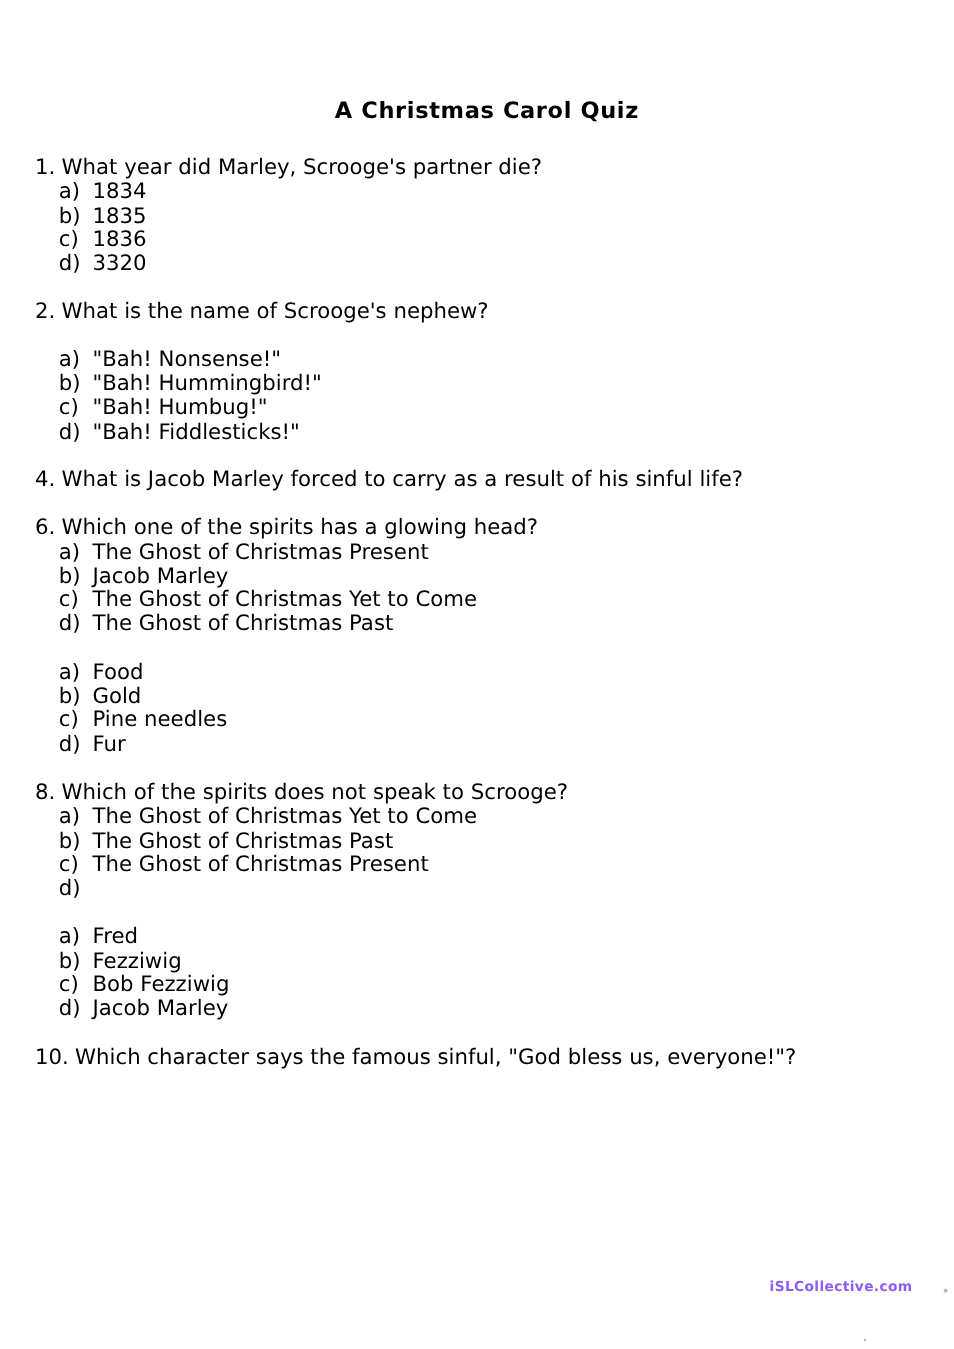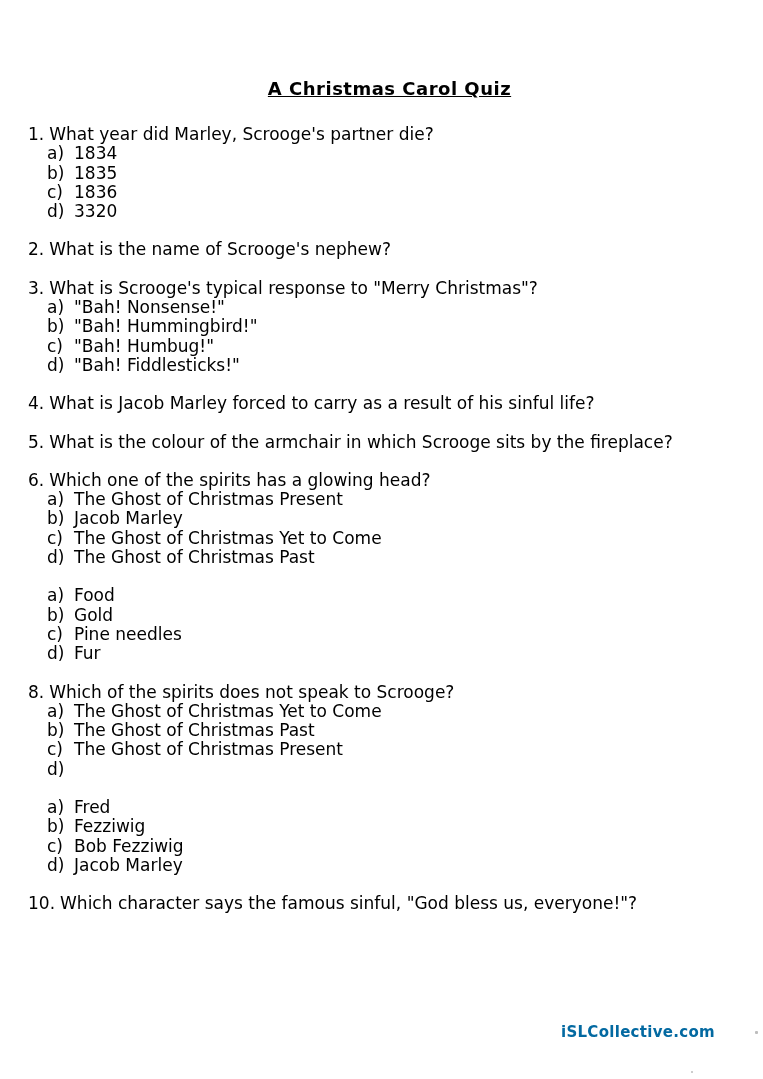--- a/index.html
+++ b/index.html
@@ -15,44 +15,43 @@
     position: absolute; inset: 0;
     background: #ffffff;
   }
   .title {
     position: absolute;
     top: 78px; left: 16px; right: 0;
     text-align: center;
     font-size: 18px;
     font-weight: 700;
     letter-spacing: 0.5px;
-    text-decoration: underline;
   }
   .quiz {
     position: absolute;
     top: 125px; left: 28px; right: 16px;
     font-size: 17px;
   }
   .q-block { margin-bottom: 19px; }
   .q-line { line-height: 19.3px; white-space: nowrap; }
   .q-num { display: inline-block; margin-right: 5px; }
   .opt-line {
     display: flex;
     line-height: 19.3px;
     padding-left: 19px;
   }
   .opt-letter { flex: none; width: 27px; }
   .opt-text { flex: none; white-space: nowrap; }
   .watermark {
     position: absolute;
-    top: 1023px; right: 48px;
-    font-size: 15px;
+    top: 1023px; right: 33px;
+    font-size: 11px;
     font-weight: 700;
     letter-spacing: 0.3px;
-    color: #0369a1;
+    color: #8b5cf6;
   }
   .dot {
     position: absolute;
     background: #bdbdbd;
     border-radius: 1px;
   }
   .dot-1 { left: 755px; top: 1031px; width: 3px; height: 3px; }
   .dot-2 { left: 691px; top: 1071px; width: 2px; height: 2px; }
 </style>
 </head>
@@ -86,23 +85,20 @@
       </div>
     </div>
 
     <div class="q-block">
       <div class="q-line">
         <span class="q-num">2.</span><span class="q-text">What is the name of Scrooge's nephew?</span>
       </div>
     </div>
 
     <div class="q-block">
-      <div class="q-line">
-        <span class="q-num">3.</span><span class="q-text">What is Scrooge's typical response to "Merry Christmas"?</span>
-      </div>
       <div class="opt-line">
         <span class="opt-letter">a)</span>
           <span class="opt-text">"Bah! Nonsense!"</span>
       </div>
       <div class="opt-line">
         <span class="opt-letter">b)</span>
           <span class="opt-text">"Bah! Hummingbird!"</span>
       </div>
       <div class="opt-line">
         <span class="opt-letter">c)</span>
@@ -113,25 +109,20 @@
           <span class="opt-text">"Bah! Fiddlesticks!"</span>
       </div>
     </div>
 
     <div class="q-block">
       <div class="q-line">
         <span class="q-num">4.</span><span class="q-text">What is Jacob Marley forced to carry as a result of his sinful life?</span>
       </div>
     </div>
 
-    <div class="q-block">
-      <div class="q-line">
-        <span class="q-num">5.</span><span class="q-text">What is the colour of the armchair in which Scrooge sits by the fireplace?</span>
-      </div>
-    </div>
 
     <div class="q-block">
       <div class="q-line">
         <span class="q-num">6.</span><span class="q-text">Which one of the spirits has a glowing head?</span>
       </div>
       <div class="opt-line">
         <span class="opt-letter">a)</span>
           <span class="opt-text">The Ghost of Christmas Present</span>
       </div>
       <div class="opt-line">

